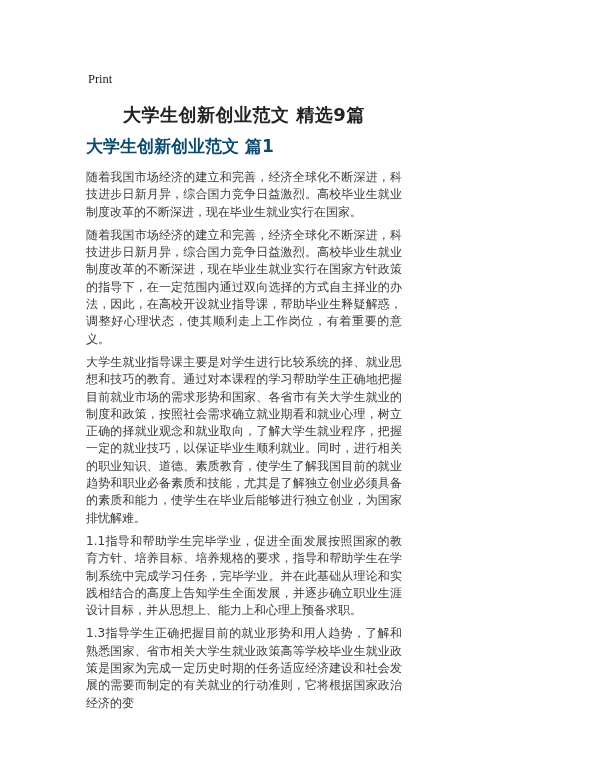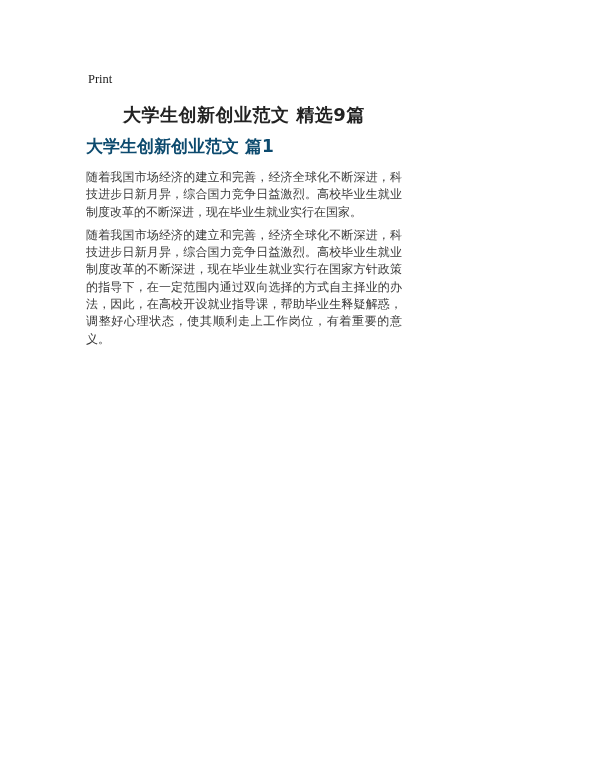--- a/index.html
+++ b/index.html
@@ -72,15 +72,18 @@
   <span class="print-link">Print</span>
 
   <h1 class="doc-title">大学生创新创业范文 精选9篇</h1>
 
 
   <h2 class="doc-section-title">大学生创新创业范文 篇1</h2>
 
   <div class="doc-body">
     <p>随着我国市场经济的建立和完善，经济全球化不断深进，科技进步日新月异，综合国力竞争日益激烈。高校毕业生就业制度改革的不断深进，现在毕业生就业实行在国家。</p>
     <p>随着我国市场经济的建立和完善，经济全球化不断深进，科技进步日新月异，综合国力竞争日益激烈。高校毕业生就业制度改革的不断深进，现在毕业生就业实行在国家方针政策的指导下，在一定范围内通过双向选择的方式自主择业的办法，因此，在高校开设就业指导课，帮助毕业生释疑解惑，调整好心理状态，使其顺利走上工作岗位，有着重要的意义。</p>
+    <p>大学生就业指导课主要是对学生进行比较系统的择、就业思想和技巧的教育。通过对本课程的学习帮助学生正确地把握目前就业市场的需求形势和国家、各省市有关大学生就业的制度和政策，按照社会需求确立就业期看和就业心理，树立正确的择就业观念和就业取向，了解大学生就业程序，把握一定的就业技巧，以保证毕业生顺利就业。同时，进行相关的职业知识、道德、素质教育，使学生了解我国目前的就业趋势和职业必备素质和技能，尤其是了解独立创业必须具备的素质和能力，使学生在毕业后能够进行独立创业，为国家排忧解难。</p>
+    <p>1.1指导和帮助学生完毕学业，促进全面发展按照国家的教育方针、培养目标、培养规格的要求，指导和帮助学生在学制系统中完成学习任务，完毕学业。并在此基础从理论和实践相结合的高度上告知学生全面发展，并逐步确立职业生涯设计目标，并从思想上、能力上和心理上预备求职。</p>
+    <p>1.3指导学生正确把握目前的就业形势和用人趋势，了解和熟悉国家、省市相关大学生就业政策高等学校毕业生就业政策是国家为完成一定历史时期的任务适应经济建设和社会发展的需要而制定的有关就业的行动准则，它将根据国家政治经济的变</p>
   </div>
 
 </div>
 
 </body></html>

